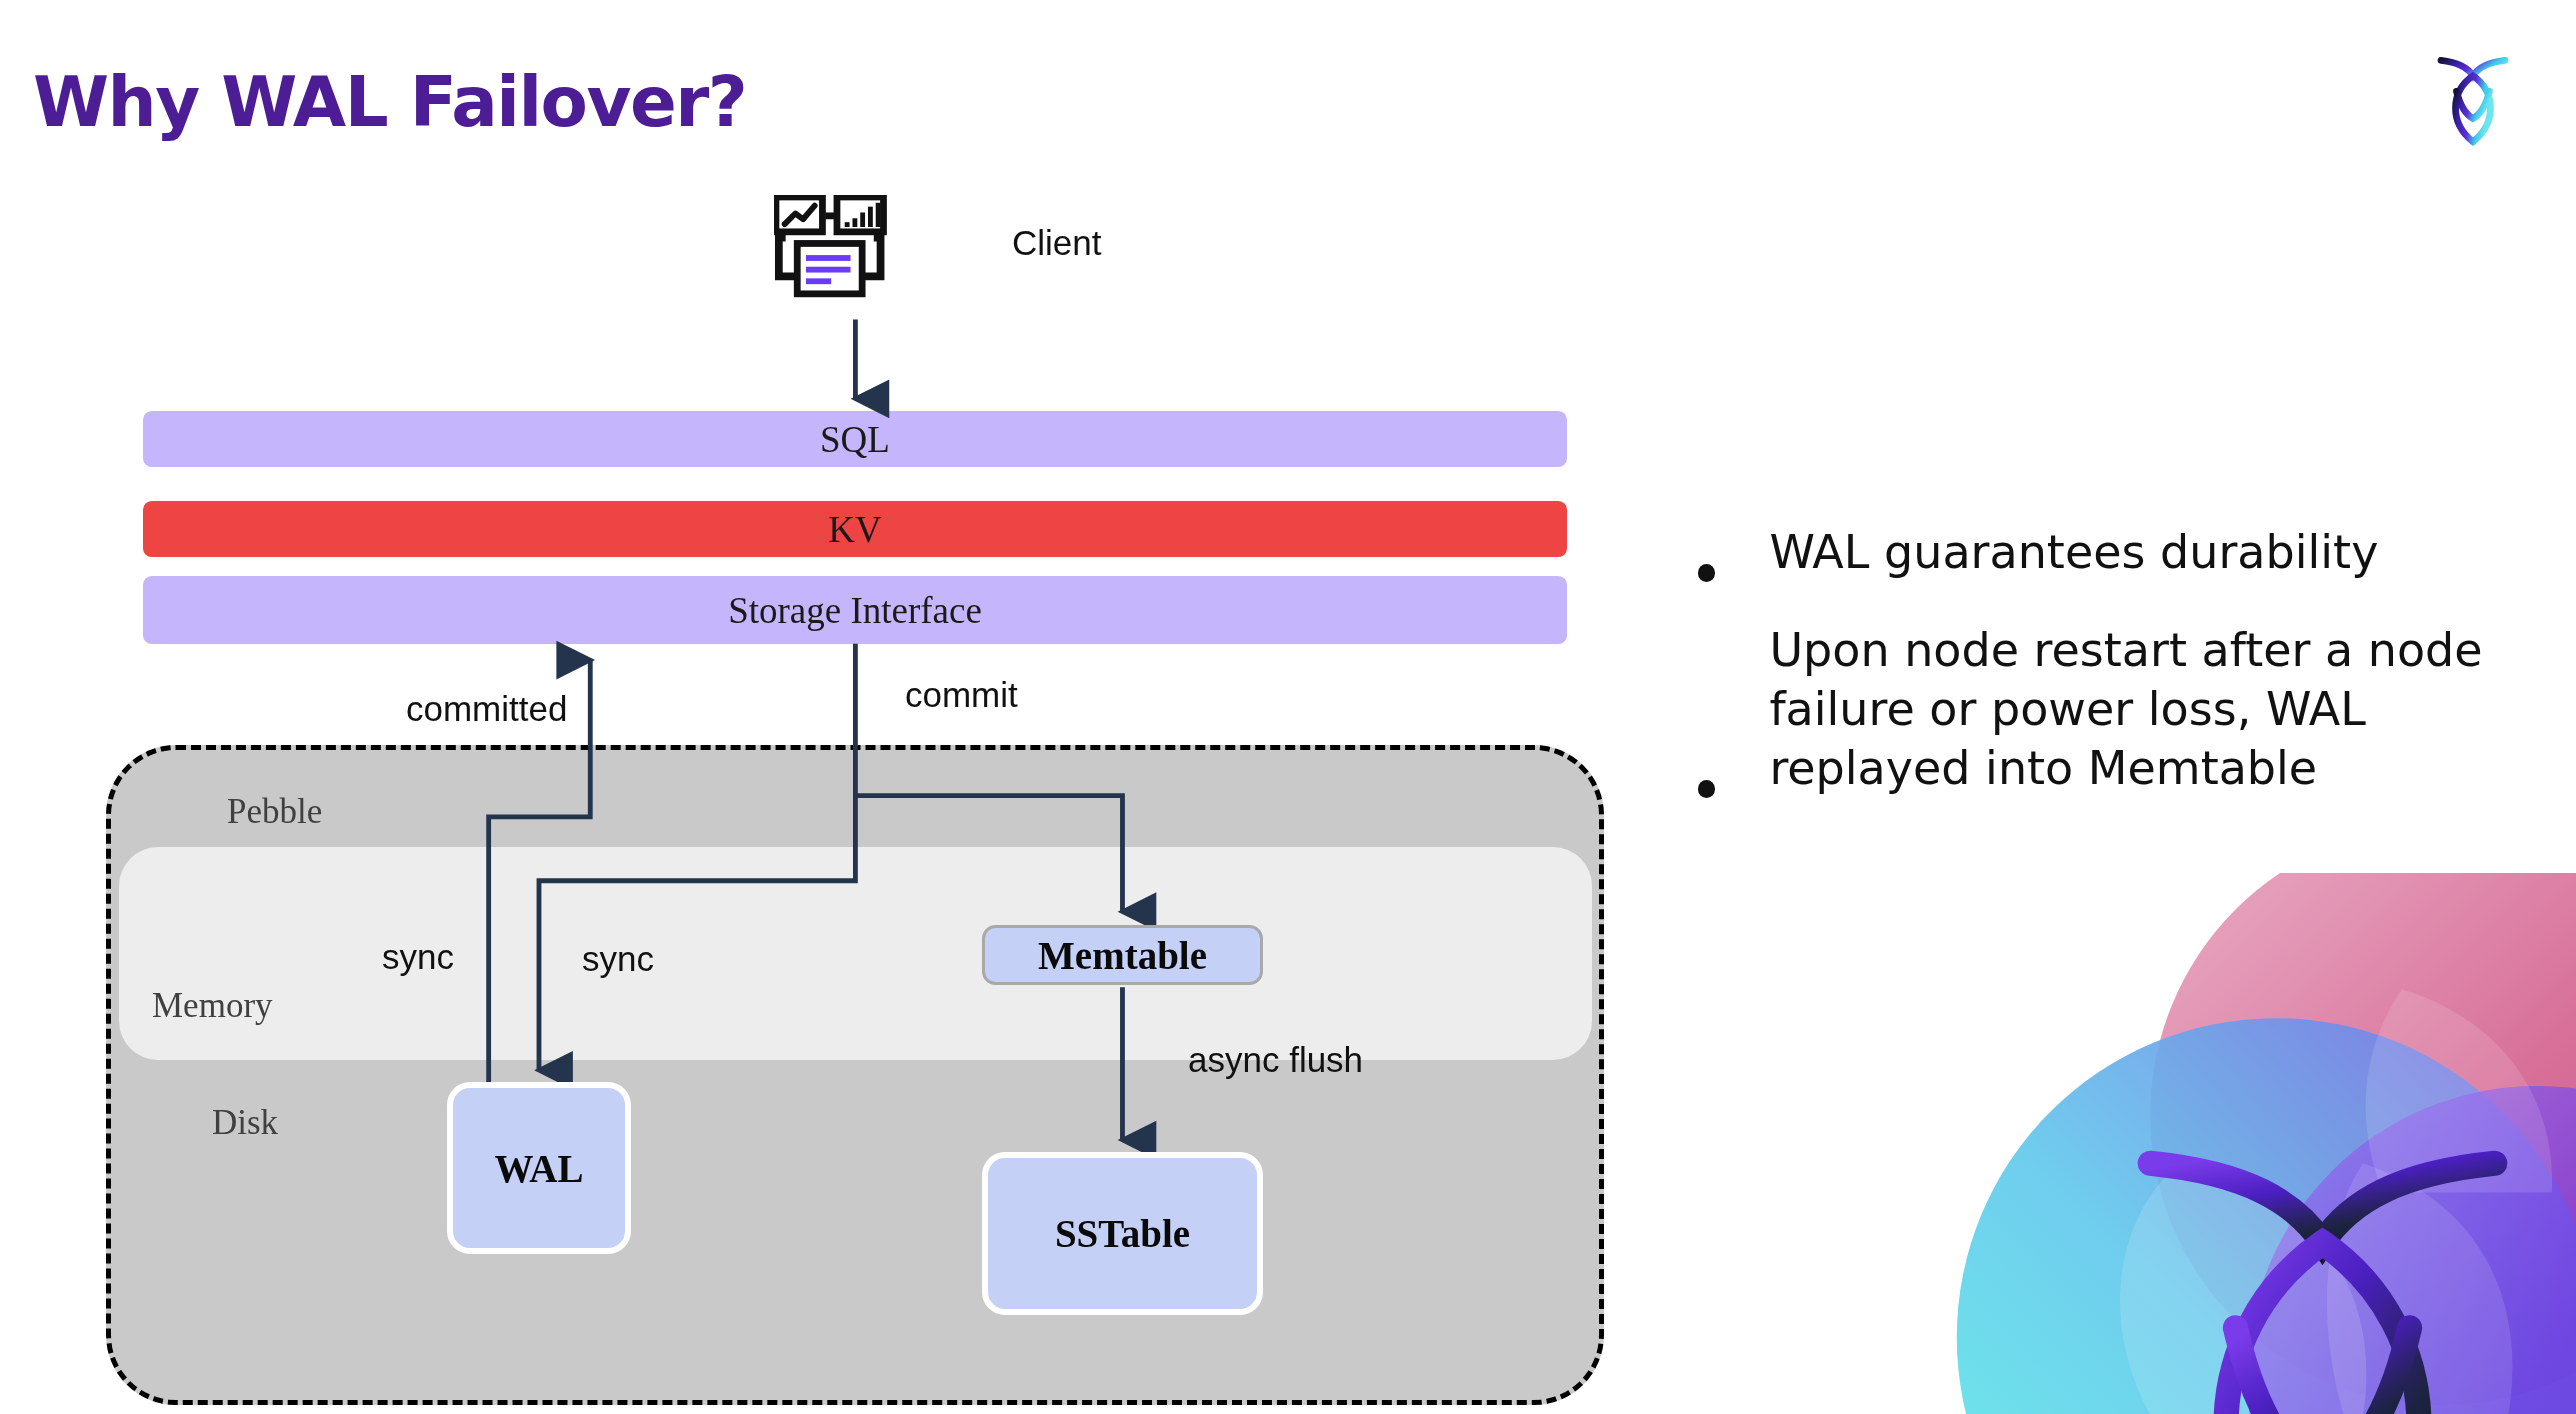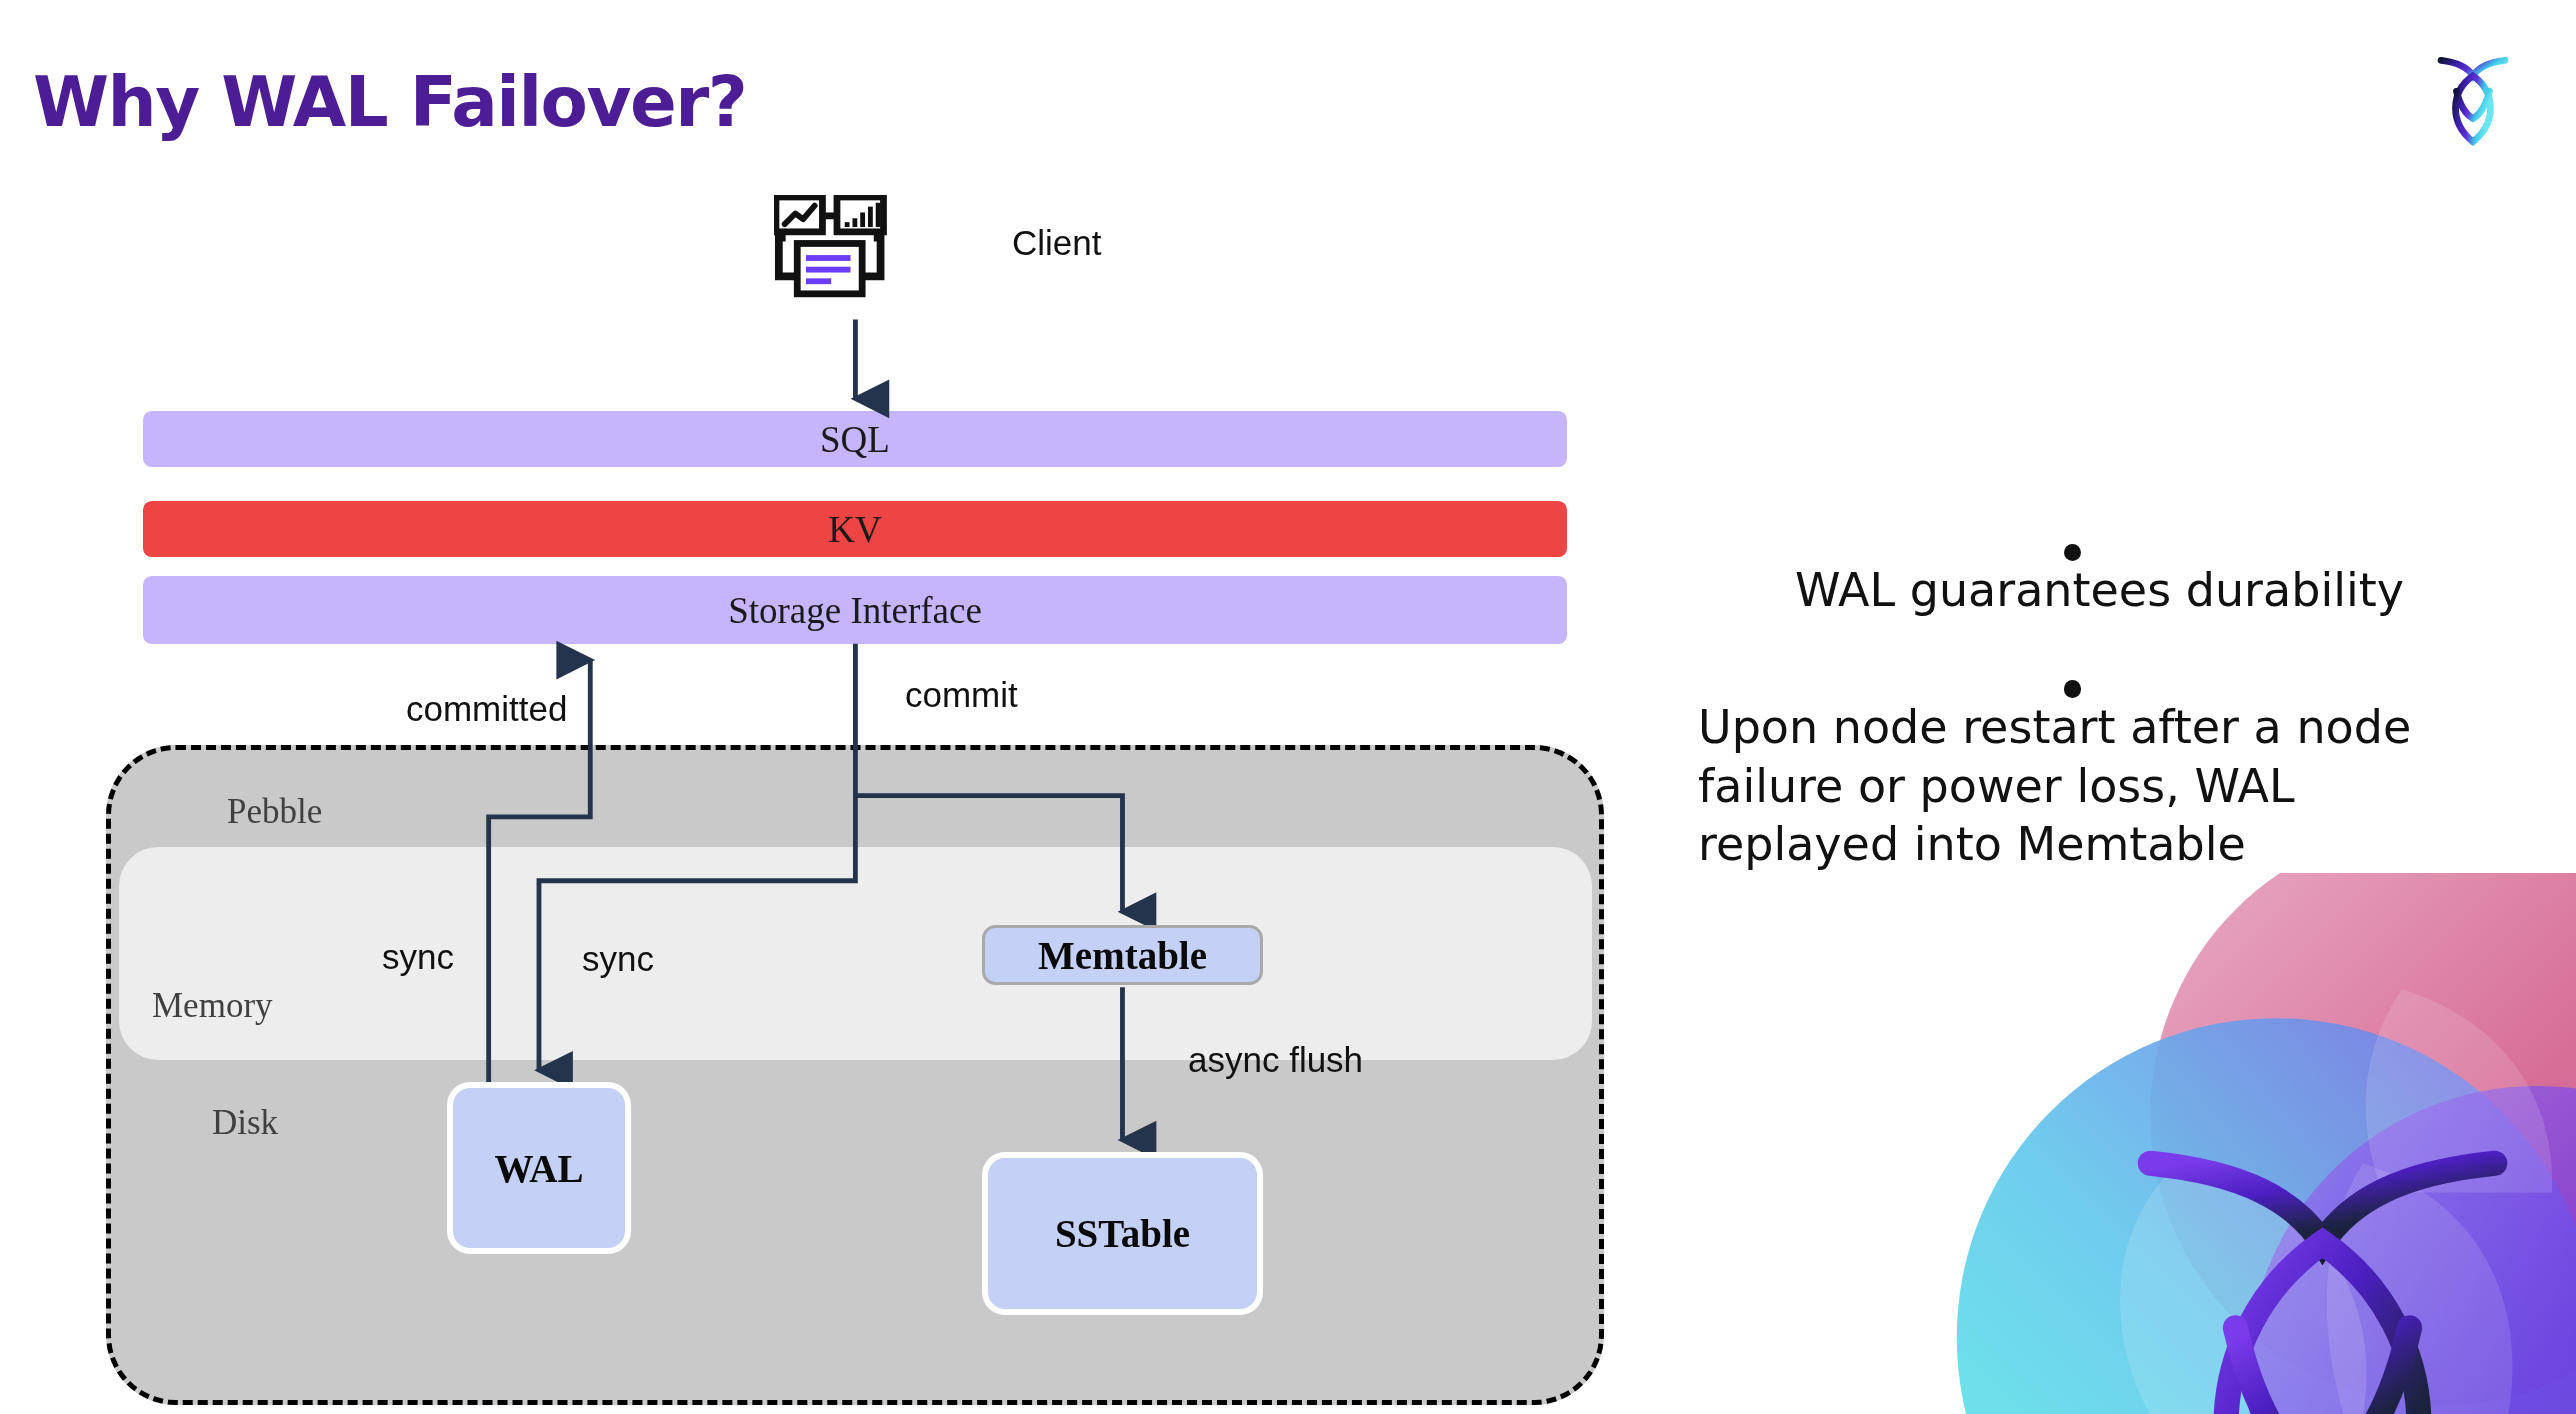--- a/index.html
+++ b/index.html
@@ -175,23 +175,22 @@
 
   
   #bullets {
     position: absolute;
     left: 1698px;
     top: 523px;
     width: 803px;
   }
   .bullet-row {
     display: flex;
-    align-items: center;
+    align-items: flex-end;
     margin-bottom: 39px;
-    flex-direction: column;
   }
   .bullet-dot {
     flex: 0 0 auto;
     width: 17.4px;
     height: 17.4px;
     border-radius: 50%;
     background: #111111;
     margin-top: 21px;
     margin-right: 54px;
   }

